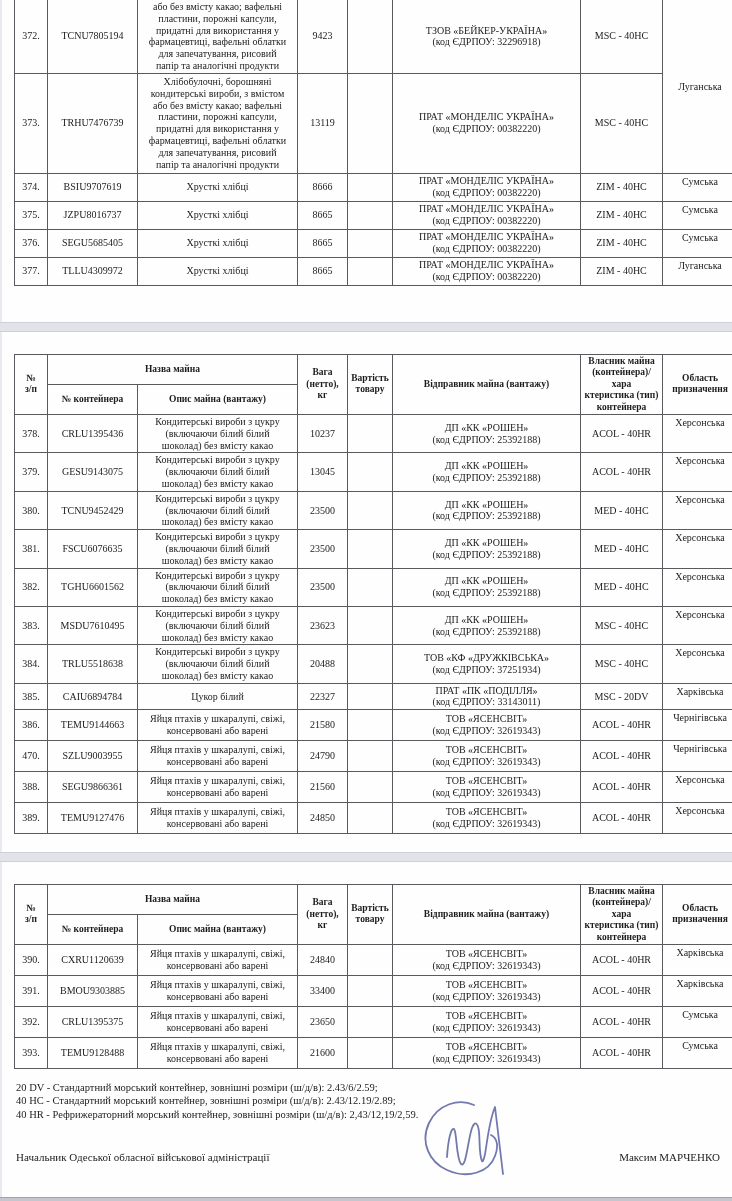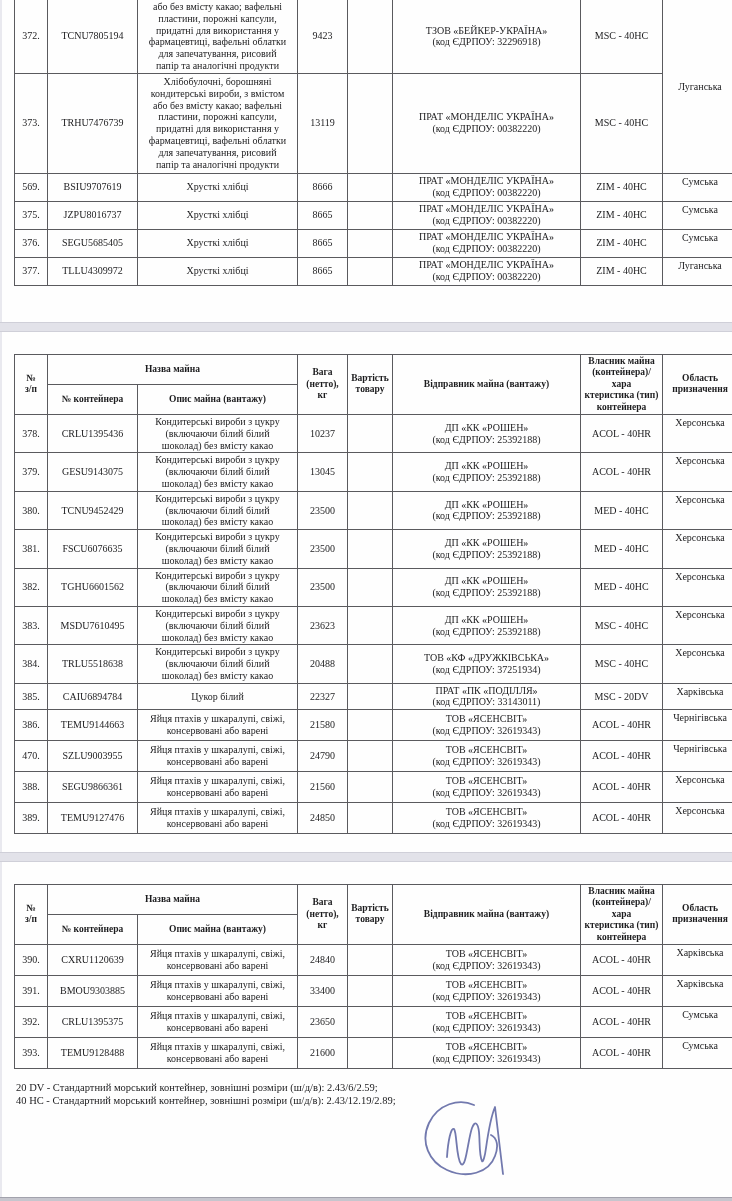--- a/index.html
+++ b/index.html
@@ -106,21 +106,21 @@
 фармацевтиці, вафельні облатки
 для запечатування, рисовий
 папір та аналогічні продукти</td>
             <td class="cell-weight">13119</td>
             <td class="cell-value"></td>
             <td class="cell-sender">ПРАТ «МОНДЕЛІС УКРАЇНА»
 (код ЄДРПОУ: 00382220)</td>
             <td class="cell-owner">MSC - 40HC</td>
           </tr>
           <tr style="height: 28px;">
-            <td class="cell-num">569.</td>
+            <td class="cell-num">374.</td>
             <td class="cell-container">BSIU9707619</td>
             <td class="cell-desc">Хрусткі хлібці</td>
             <td class="cell-weight">8666</td>
             <td class="cell-value"></td>
             <td class="cell-sender">ПРАТ «МОНДЕЛІС УКРАЇНА»
 (код ЄДРПОУ: 00382220)</td>
             <td class="cell-owner">ZIM - 40HC</td>
             <td class="cell-region">Сумська</td>
           </tr>
           <tr style="height: 28px;">
@@ -441,20 +441,25 @@
 (код ЄДРПОУ: 32619343)</td>
             <td class="cell-owner">ACOL - 40HR</td>
             <td class="cell-region">Сумська</td>
           </tr>
         </tbody>
       </table>
     </div>
   <div class="footnotes">
     <div class="footnote-line">20 DV - Стандартний морський контейнер, зовнішні розміри (ш/д/в): 2.43/6/2.59;</div>
     <div class="footnote-line">40 HC - Стандартний морський контейнер, зовнішні розміри (ш/д/в): 2.43/12.19/2.89;</div>
+    <div class="footnote-line">40 HR - Рефрижераторний морський контейнер, зовнішні розміри (ш/д/в): 2,43/12,19/2,59.</div>
+  </div>
+  <div class="sig-row">
+    <span>Начальник Одеської обласної військової адміністрації</span>
+    <span>Максим МАРЧЕНКО</span>
   </div>
 </div>
 
 <div class="bottom-band"></div>
 
 <div class="signature-scribble">
   <svg viewBox="0 0 98 88" fill="none" xmlns="http://www.w3.org/2000/svg">
     <path d="M52,7 C37,0 16,6 7,25 C-2,44 7,64 25,72 C45,81 67,75 73,58 C77,48 75,40 69,37" stroke-width="1.8" stroke-linecap="round" fill="none" stroke="#7279ae"></path>
     <path d="M25,59 C26,43 29,29 32,31 C35,34 34,60 39,66 C44,71 46,41 50,30 C53,22 56,25 57,34 C58,44 57,57 60,63 C61,65 63,58 64,50 C66,36 70,16 73,9 L81,76" stroke-width="1.8" stroke-linecap="round" stroke-linejoin="round" fill="none" stroke="#7279ae"></path>
   </svg>

